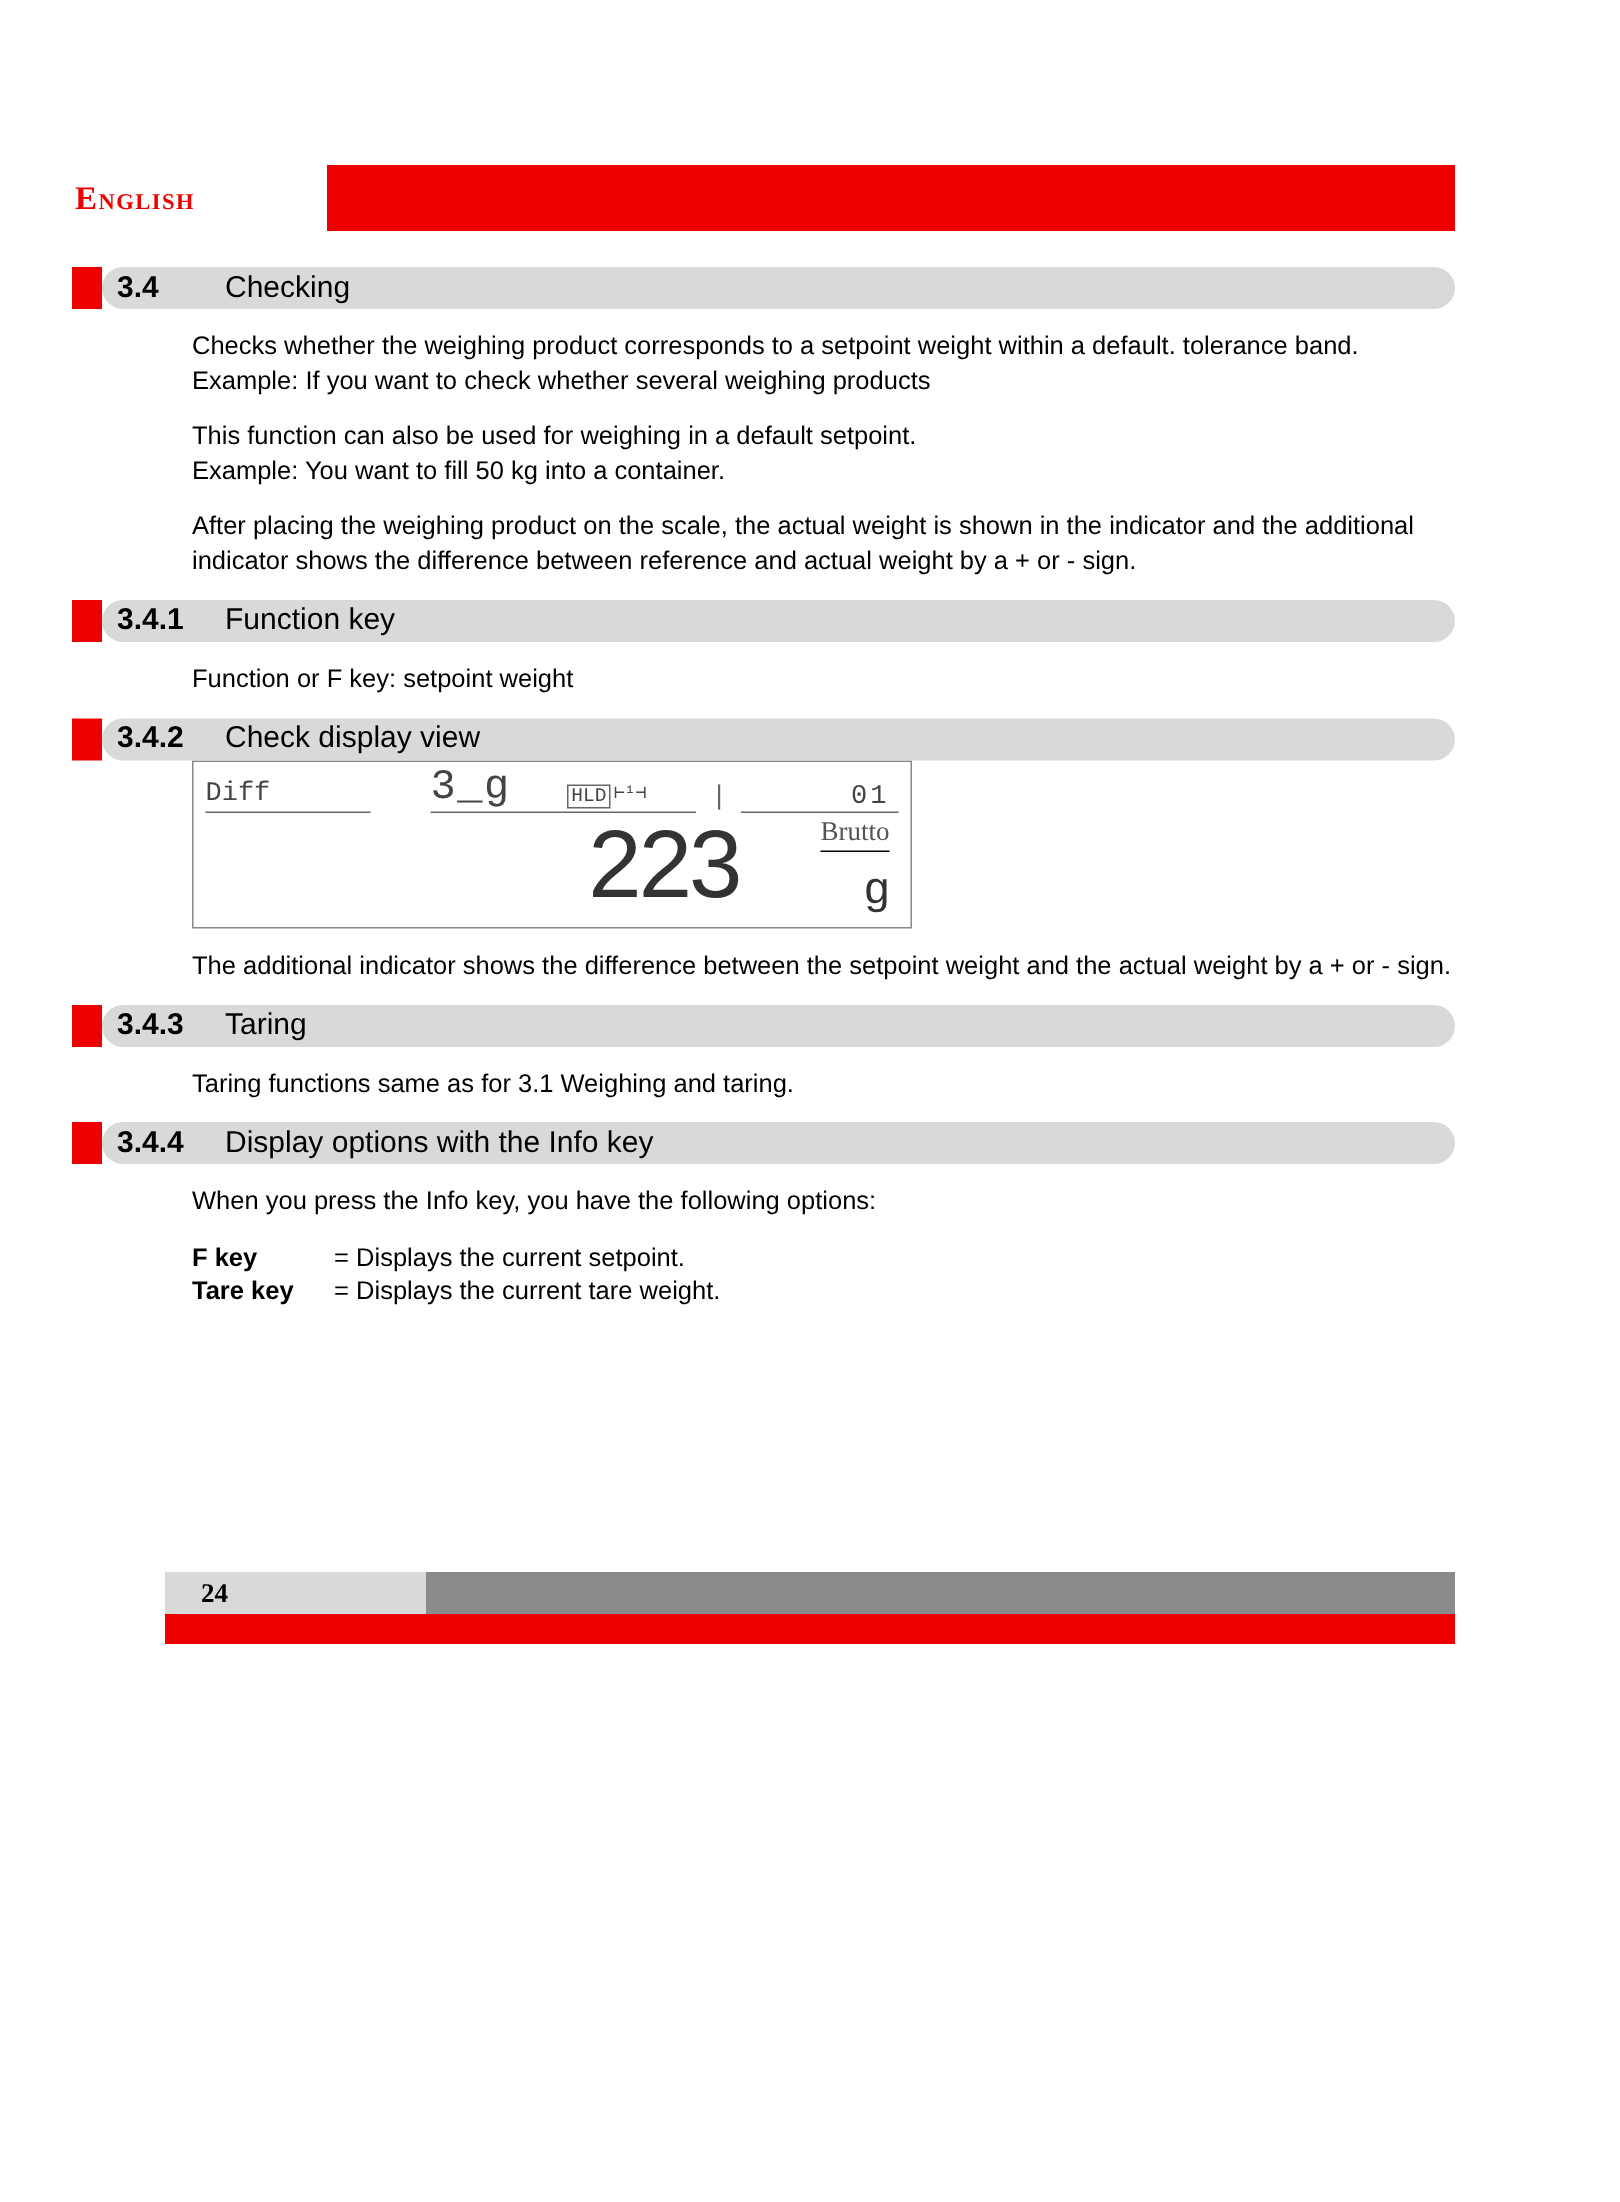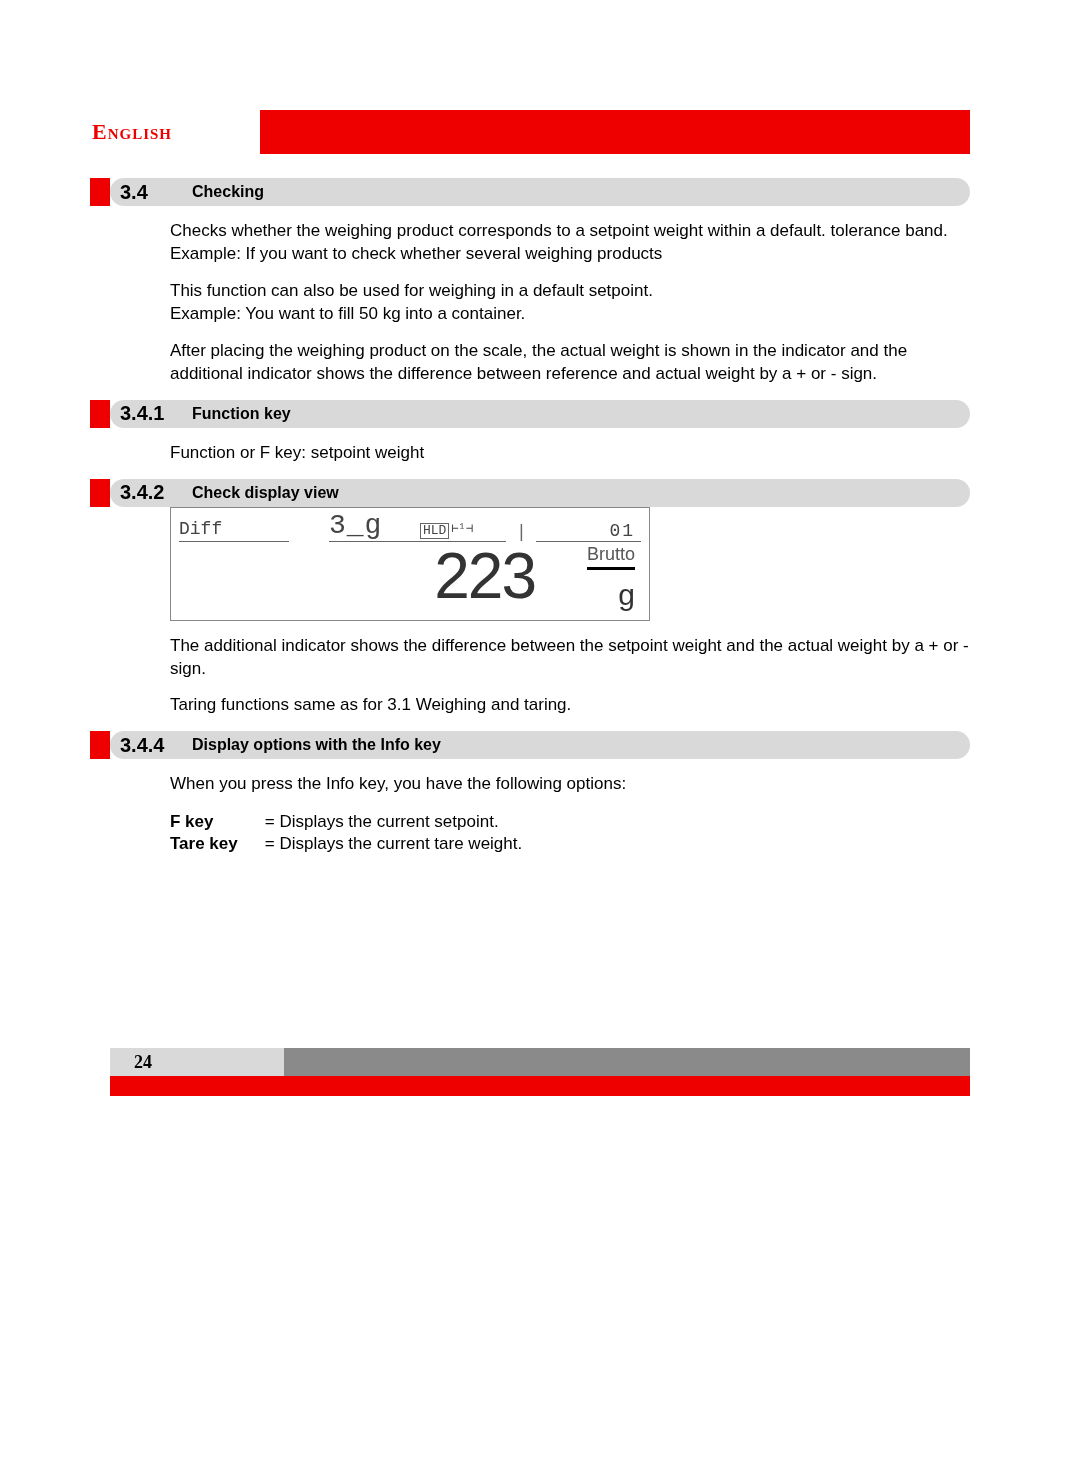--- a/index.html
+++ b/index.html
@@ -8,21 +8,21 @@
     background: #fff;
     font-family: Arial, Helvetica, sans-serif;
     color: #000;
     -webkit-font-smoothing: antialiased;
   }
   .page {
     width: 1080px;
     height: 1156px;
     position: relative;
     box-sizing: border-box;
-    padding: 110px 110px 60px 90px;
+    padding: 110px 110px 60px 48px;
   }
   
   .topbar {
     position: relative;
     height: 44px;
     width: 100%;
   }
   .topbar-red {
     position: absolute;
     left: 0; top: 0;
@@ -75,22 +75,22 @@
     border-radius: 14px;
   }
   .section-heading .num {
     font-weight: bold;
     font-size: 20px;
     width: 72px;
     display: inline-block;
     color: #000;
   }
   .section-heading .title {
-    font-weight: bold;
-    font-size: 16px;
+    font-weight: normal;
+    font-size: 20px;
     color: #000;
   }
   .body-text {
     padding-left: 80px;
     font-size: 17px;
     line-height: 1.35;
     margin-top: 14px;
     color: #000;
   }
   
@@ -178,23 +178,23 @@
     padding-right: 20px;
     letter-spacing: -2px;
   }
   .disp-main-right {
     flex: 0 0 80px;
     text-align: right;
     padding-right: 6px;
   }
   .disp-brutto {
     font-size: 18px;
-    font-family: Liberation Sans, sans-serif;
+    font-family: Liberation Serif, serif;
     color: #555;
-    border-bottom: 3px solid #000000;
+    border-bottom: 1px solid #000000;
     display: inline-block;
     padding-bottom: 2px;
     margin-bottom: 8px;
   }
   .disp-unit {
     font-size: 30px;
     font-family: Arial, sans-serif;
     color: #333;
   }
   
@@ -302,20 +302,27 @@
           <div class="disp-brutto">Brutto</div><br>
           <div class="disp-unit">g</div>
         </div>
       </div>
     </div>
 
     <div class="body-text">The additional indicator shows the difference between the setpoint weight and the actual weight by a + or - sign.</div>
   </div>
 
   <div class="section" style="margin-top:14px">
+    <div class="section-heading">
+      <div class="red-block"></div>
+      <div class="grey-block">
+        <span class="num">3.4.3</span>
+        <span class="title">Taring</span>
+      </div>
+    </div>
     <div class="body-text">Taring functions same as for 3.1 Weighing and taring.</div>
   </div>
 
   <div class="section" style="margin-top:14px">
     <div class="section-heading">
       <div class="red-block"></div>
       <div class="grey-block">
         <span class="num">3.4.4</span>
         <span class="title">Display options with the Info key</span>
       </div>

